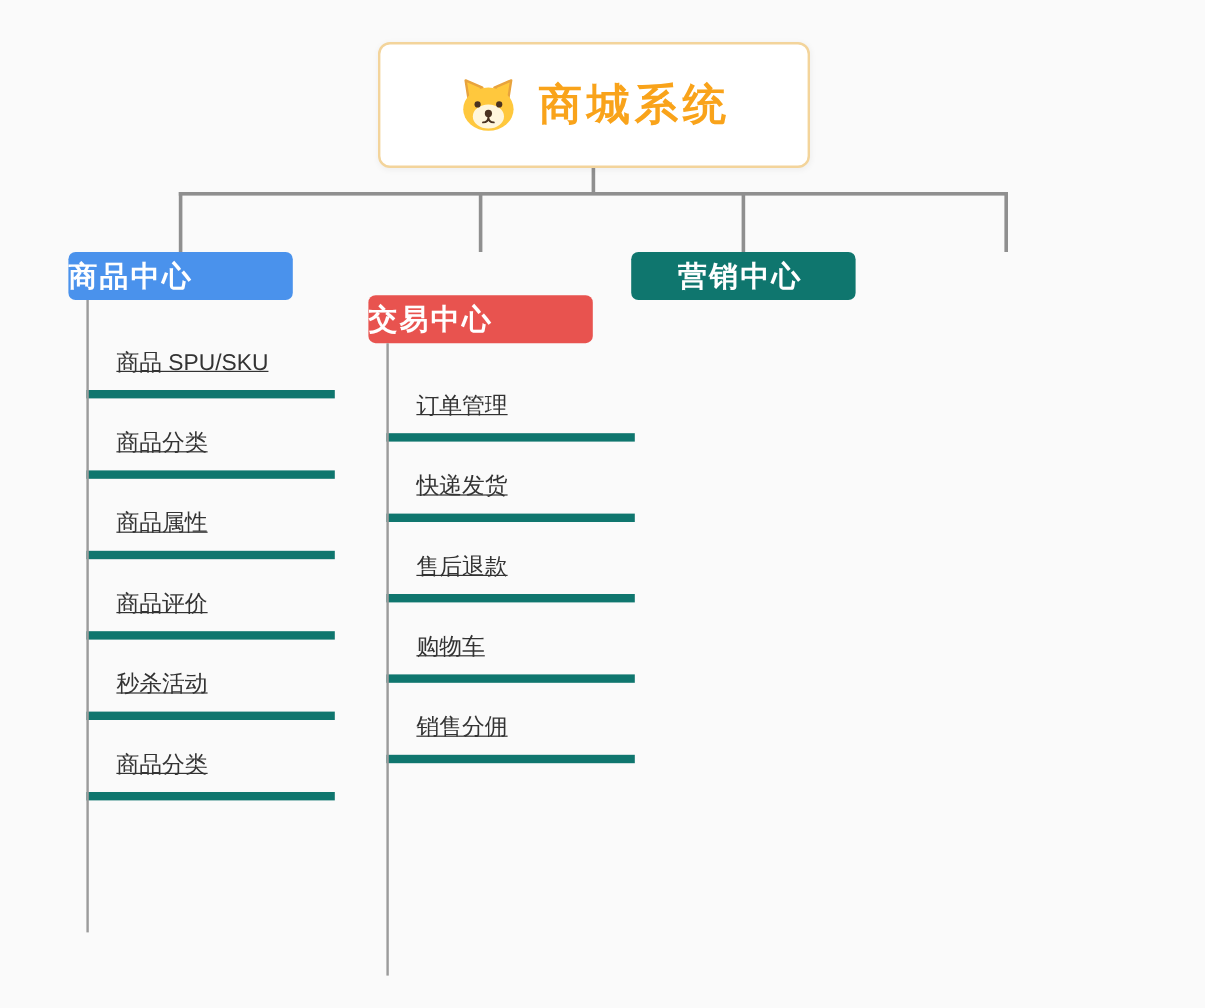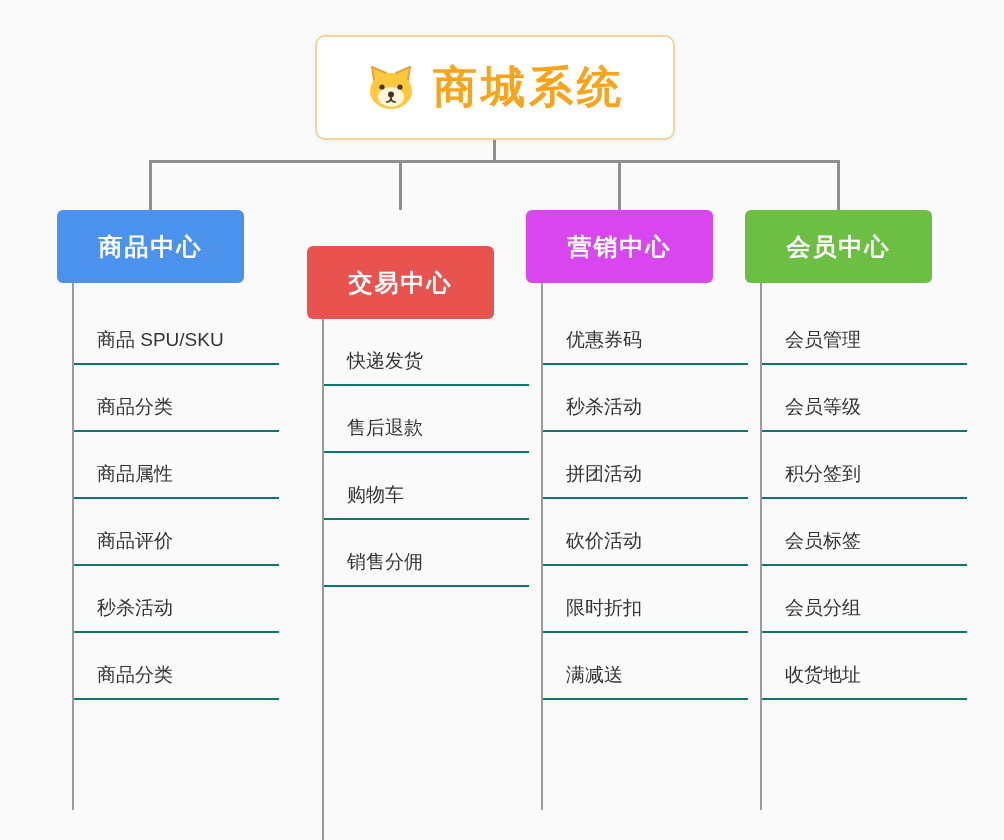--- a/index.html
+++ b/index.html
@@ -23,21 +23,21 @@
     border:2px solid #f3d49b;
     border-radius:10px;
     box-shadow:0 1px 5px rgba(0,0,0,.05);
     display:flex;
     align-items:center;
     justify-content:center;
     gap:16px;
     box-sizing:border-box;
   }
   .root-title{
-    font-size:44px;
+    font-size:36px;
     font-weight:bold;
     color:#f9a31a;
     letter-spacing:4px;
     white-space:nowrap;
   }
   .root-icon{display:inline-flex;}
   
   .line{
     position:absolute;
     background:#8f8f8f;
@@ -52,25 +52,24 @@
   .column{
     position:absolute;
     top:210px;
     width:187px;
   }
   .col-0{left:57px;}
   .col-1{left:307px;}
   .col-2{left:526px;}
   .col-3{left:745px;}
   .branch-box{
-    height:73px;
+    height:40px;
     border-radius:6px;
     display:flex;
     align-items:center;
-    justify-content:center;
     color:#ffffff;
     font-size:24px;
     font-weight:bold;
     letter-spacing:2px;
     cursor:default;
   }
   .children{
     position:relative;
     margin-left:15px;
   }
@@ -85,24 +84,25 @@
   .child{
     height:67px;
     display:flex;
     align-items:flex-end;
   }
   .child.first{height:82px;}
   .child-label{
     display:inline-block;
     min-width:150px;
     padding:0 32px 10px 25px;
-    border-bottom:2px solid #0f766e;
+    border-bottom:7px solid #0f766e;
     font-size:19px;
     color:#333333;
     white-space:nowrap;
+    text-decoration:underline;
   }
 </style>
 </head>
 <body>
 
 <div class="canvas">
 
   <div class="line v-root"></div>
   <div class="line h-main"></div>
   <div class="line v-b0"></div>
@@ -150,80 +150,38 @@
           <span class="child-label">商品分类</span>
         </div>
     </div>
   </div>
 
   <div class="column col-1">
     <div class="branch-box" style="background: rgb(232, 83, 79); margin-top: 36px;">
       <span>交易中心</span>
     </div>
     <div class="children">
+      <div class="child first">
+          <span class="child-label">订单管理</span>
+        </div>
       <div class="child">
           <span class="child-label">快递发货</span>
         </div>
       <div class="child">
           <span class="child-label">售后退款</span>
         </div>
       <div class="child">
           <span class="child-label">购物车</span>
         </div>
       <div class="child">
           <span class="child-label">销售分佣</span>
         </div>
     </div>
   </div>
 
   <div class="column col-2">
-    <div class="branch-box" style="background: #d946ef;">
+    <div class="branch-box" style="background: #0f766e; padding-left: 39px;">
       <span>营销中心</span>
-    </div>
-    <div class="children">
-      <div class="child first">
-          <span class="child-label">优惠券码</span>
-        </div>
-      <div class="child">
-          <span class="child-label">秒杀活动</span>
-        </div>
-      <div class="child">
-          <span class="child-label">拼团活动</span>
-        </div>
-      <div class="child">
-          <span class="child-label">砍价活动</span>
-        </div>
-      <div class="child">
-          <span class="child-label">限时折扣</span>
-        </div>
-      <div class="child">
-          <span class="child-label">满减送</span>
-        </div>
     </div>
   </div>
 
-  <div class="column col-3">
-    <div class="branch-box" style="background: rgb(109, 191, 68);">
-      <span>会员中心</span>
-    </div>
-    <div class="children">
-      <div class="child first">
-          <span class="child-label">会员管理</span>
-        </div>
-      <div class="child">
-          <span class="child-label">会员等级</span>
-        </div>
-      <div class="child">
-          <span class="child-label">积分签到</span>
-        </div>
-      <div class="child">
-          <span class="child-label">会员标签</span>
-        </div>
-      <div class="child">
-          <span class="child-label">会员分组</span>
-        </div>
-      <div class="child">
-          <span class="child-label">收货地址</span>
-        </div>
-    </div>
-  </div>
 
 </div>
 
 </body></html>

